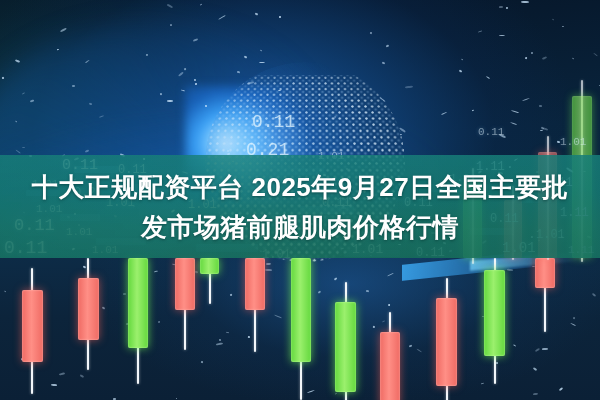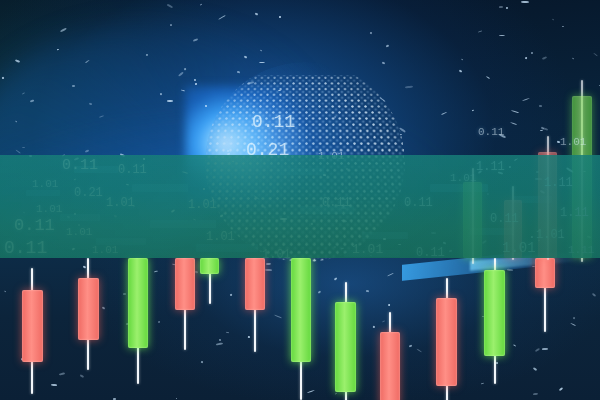--- a/index.html
+++ b/index.html
@@ -478,15 +478,17 @@
       <div class="num" style="left: 502px; top: 240px; font-size: 14px; opacity: 0.74;">1.01</div>
       <div class="num" style="left: 478px; top: 126px; font-size: 11px; opacity: 0.6;">0.11</div>
       <div class="num" style="left: 560px; top: 136px; font-size: 11px; opacity: 0.58;">1.01</div>
     </div>
 
   <div class="band">
     <div class="band-tint"></div>
   </div>
 
   <div class="title">
+    <div class="ln">十大正规配资平台 2025年9月27日全国主要批</div>
+    <div class="ln">发市场猪前腿肌肉价格行情</div>
   </div>
 
 </div>
 
 </body></html>

